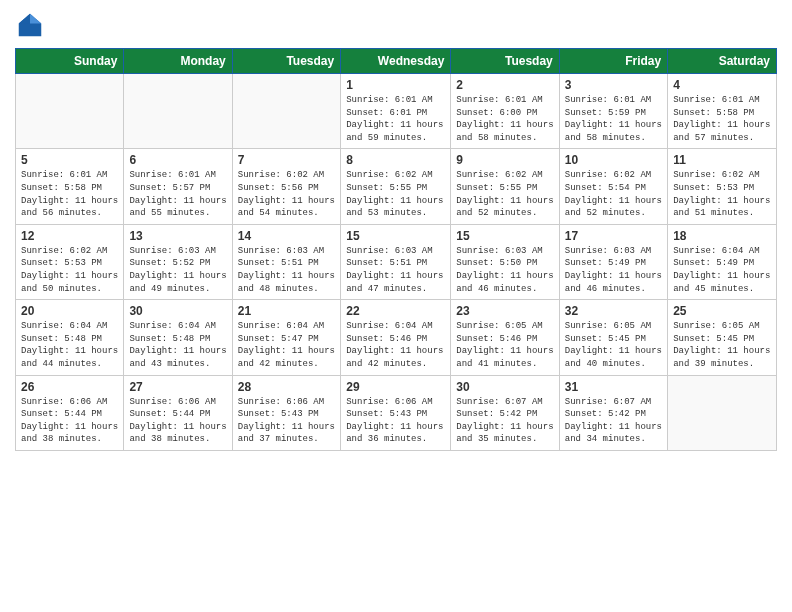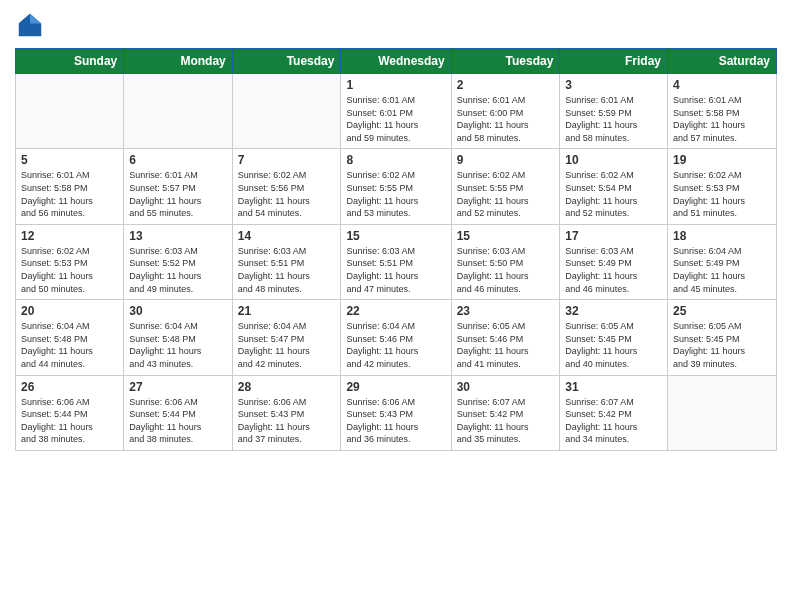--- a/index.html
+++ b/index.html
@@ -78,20 +78,21 @@
     .day-number {
       font-size: 12px;
       font-weight: bold;
       display: block;
       margin-bottom: 2px;
     }
     .day-info {
       font-size: 9px;
       line-height: 1.4;
       color: #333;
+      font-family: Liberation Mono, monospace;
     }
   </style>
 </head>
 <body>
 
 <div class="container">
   <div class="header-row">
     <div class="logo">
       <svg class="logo-icon" viewBox="0 0 40 40">
         <polygon points="20,5 35,18 35,35 5,35 5,18" fill="#1a5fa8"></polygon>
@@ -192,21 +193,21 @@
 and 52 minutes.</div>
           </td>
           <td>
             <span class="day-number">10</span>
             <div class="day-info" style="white-space: pre-line;">Sunrise: 6:02 AM
 Sunset: 5:54 PM
 Daylight: 11 hours
 and 52 minutes.</div>
           </td>
           <td>
-            <span class="day-number">19</span>
+            <span class="day-number">11</span>
             <div class="day-info" style="white-space: pre-line;">Sunrise: 6:02 AM
 Sunset: 5:53 PM
 Daylight: 11 hours
 and 51 minutes.</div>
           </td>
         </tr>
         <tr>
           <td>
             <span class="day-number">12</span>
             <div class="day-info" style="white-space: pre-line;">Sunrise: 6:02 AM

